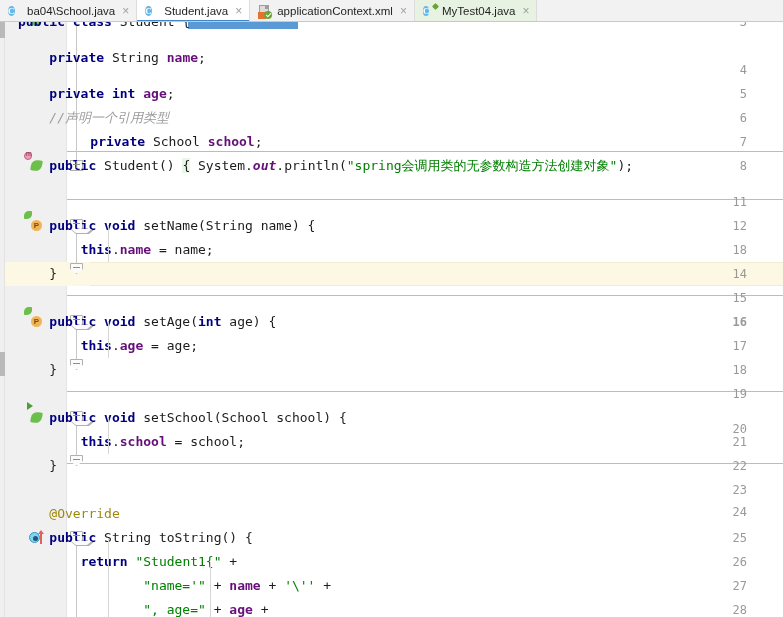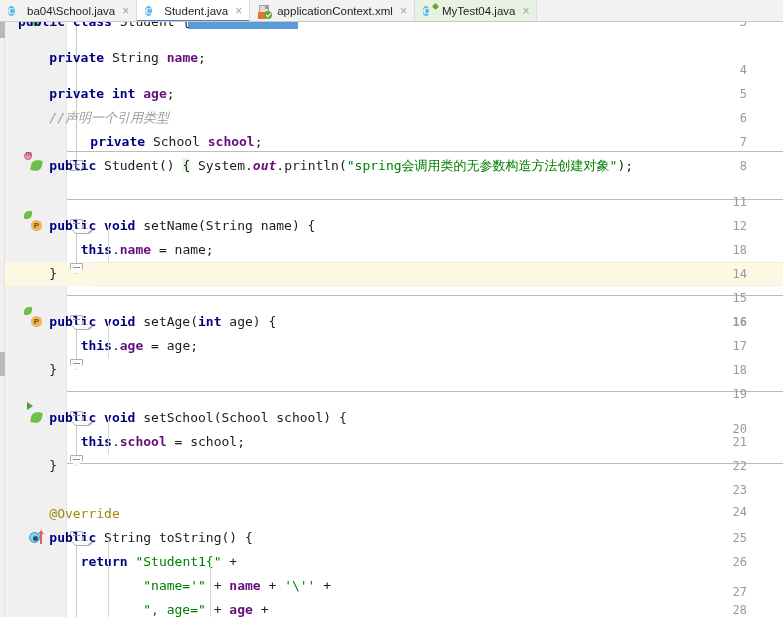--- a/index.html
+++ b/index.html
@@ -539,21 +539,21 @@
         </div>
       <div class="row" style="top:478px;">
           <span class="lineno">24</span>
         </div>
       <div class="row" style="top:504px;">
           <span class="lineno">25</span>
         </div>
       <div class="row" style="top:528px;">
           <span class="lineno">26</span>
         </div>
-      <div class="row" style="top:552px;margin-top:6px;">
+      <div class="row" style="top:552px;">
           <span class="lineno">27</span>
         </div>
       <div class="row" style="top:576px;">
           <span class="lineno">28</span>
         </div>
     </div>
 
     
     <span class="gutter-icon ic-bean" style="top:-8px;left:31px;">
       <span class="leaf"></span>

